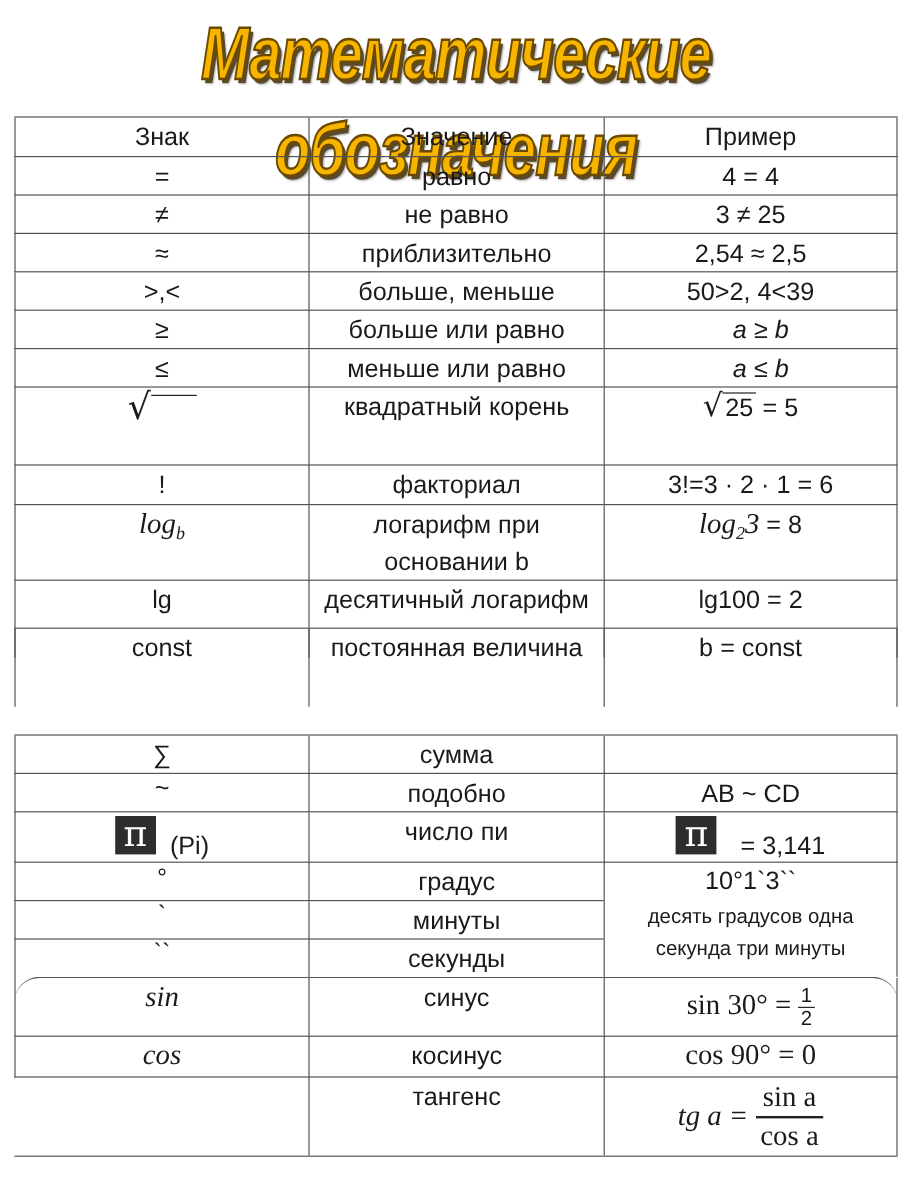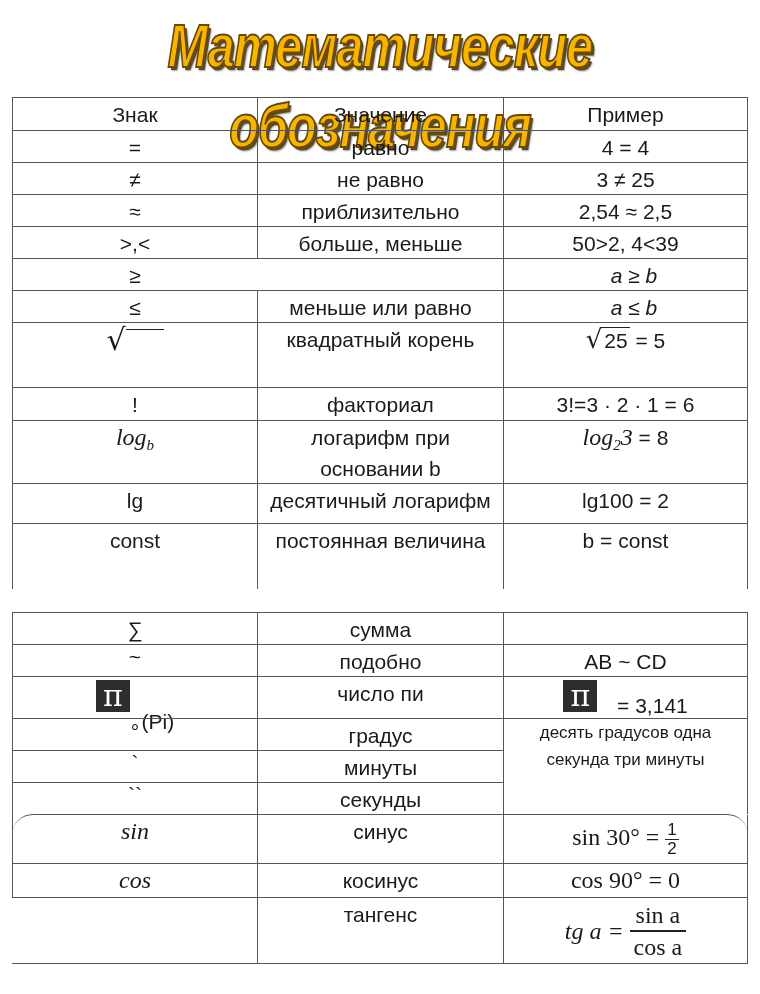--- a/index.html
+++ b/index.html
@@ -69,20 +69,21 @@
   </div>
 
   <div class="row" style="top:129px;height:32px;">
     <div class="cell c1">&gt;,&lt;</div>
     <div class="cell c2">больше, меньше</div>
     <div class="cell c3">50&gt;2, 4&lt;39</div>
   </div>
 
   <div class="row" style="top:161px;height:32px;">
     <div class="cell c1">≥</div>
+    <div class="cell c2">больше или равно</div>
     <div class="cell c3 ital">a ≥ b</div>
   </div>
 
   <div class="row" style="top:193px;height:32px;">
     <div class="cell c1">≤</div>
     <div class="cell c2">меньше или равно</div>
     <div class="cell c3 ital">a ≤ b</div>
   </div>
 
   <div class="row" style="top:225px;height:65px;">
@@ -131,21 +132,21 @@
 
   <div class="row" style="top:547px;height:32px;">
     <div class="cell c1" style="line-height:22px;">~</div>
     <div class="cell c2">подобно</div>
     <div class="cell c3">AB ~ CD</div>
   </div>
 
   <div class="row" style="top:579px;height:42px;">
     <div class="cell c1">
       <span class="pi-box">π</span>
-      <span style="display:inline-block;margin-top:28px;margin-left:6px;">(Pi)</span>
+      <span style="display:inline-block;margin-top:12px;margin-left:6px;">(Pi)</span>
     </div>
     <div class="cell c2">число пи</div>
     <div class="cell c3">
       <span class="pi-box">π</span>
       <span style="display:inline-block;margin-top:12px;margin-left:14px;">= 3,141</span>
     </div>
   </div>
 
   <div class="row" style="top:621px;height:32px;">
     <div class="cell c1" style="line-height:24px;">°</div>
@@ -156,20 +157,21 @@
     <div class="cell c1" style="line-height:22px;">`</div>
     <div class="cell c2">минуты</div>
   </div>
 
   <div class="row" style="top:685px;height:32px;width:491px;">
     <div class="cell c1" style="line-height:22px;">``</div>
     <div class="cell c2">секунды</div>
   </div>
 
   <div class="cell c3" style="top:621px;height:96px;position:absolute;">
+    <div>10°1`3``</div>
     <div class="small" style="padding:0 12px;">десять градусов одна секунда три минуты</div>
   </div>
 
   <div class="row" style="top:717px;height:49px;border-radius:21px;">
     <div class="cell c1 math">sin</div>
     <div class="cell c2">синус</div>
     <div class="cell c3" style="padding-top:6px;">
       <span class="serif">sin 30° = </span><span class="frac"><span class="num">1</span><span>2</span></span>
     </div>
   </div>

